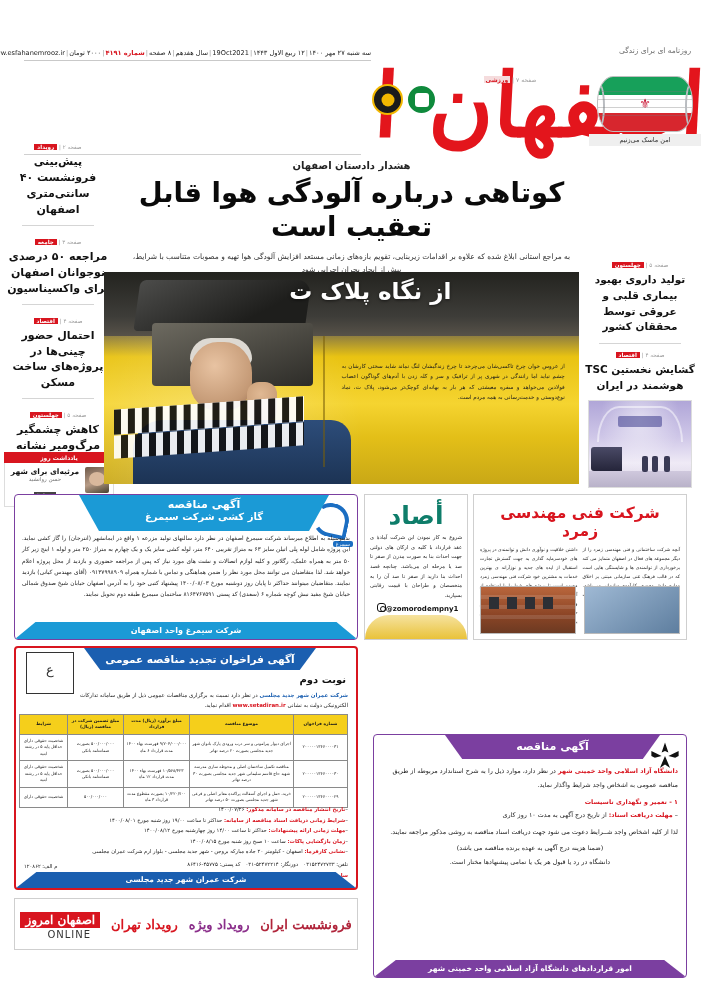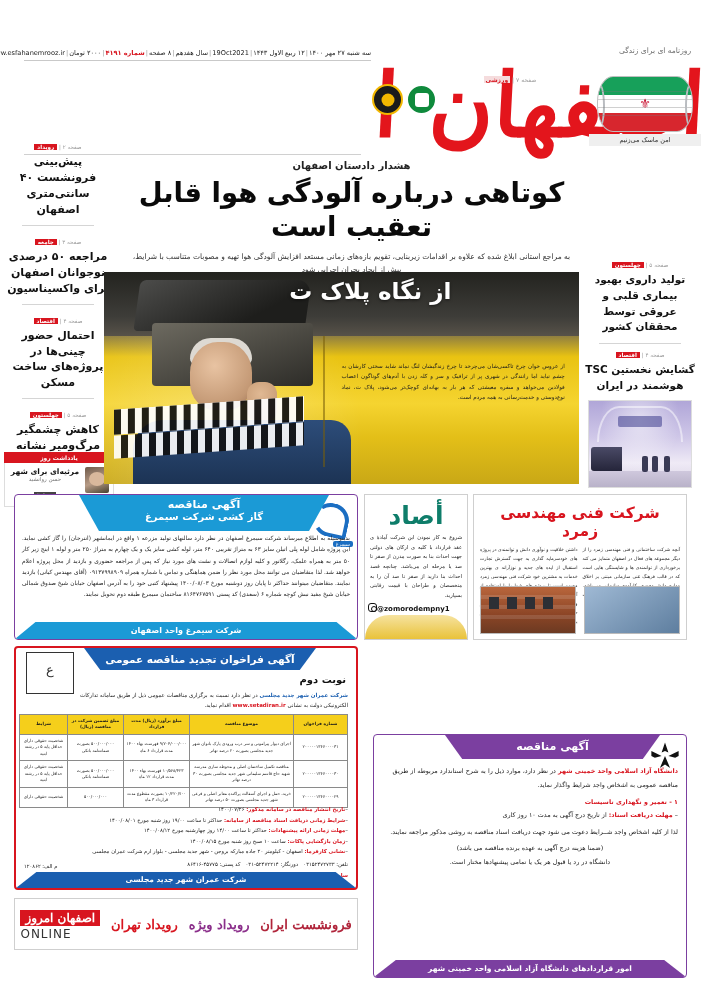--- a/index.html
+++ b/index.html
@@ -252,21 +252,21 @@
     text-align:center; line-height:17px;
     clip-path: polygon(6% 0, 94% 0, 100% 100%, 0 100%);
   }
 
   
   .ad-asad { left:350px; top:0px; width:104px; height:146px; border:1px solid #cfcfcf; }
   .asad-logo { text-align:center; padding-top:8px; }
   .asad-logo .mark { font-size:25px; font-weight:bold; color:#0e7d6a; letter-spacing:-2px; line-height:1; }
   .asad-txt { font-size:5.2px; line-height:1.85; color:#222; padding:5px 5px 0 5px; text-align:justify; }
   .insta {
-    position:absolute; left:0; right:0; bottom:26px; 
+    position:absolute; left:0; right:0; bottom:26px; text-align:center;
     font-size:7px; font-weight:bold; color:#111; direction:ltr;
   }
   .insta .glyph {
     display:inline-block; width:9px; height:9px; border:1.4px solid #111; border-radius:3px;
     position:relative; vertical-align:-1px; margin-left:3px;
   }
   .insta .glyph:after {
     content:""; position:absolute; left:2px; top:2px; width:4px; height:4px;
     border:1.2px solid #111; border-radius:50%;
   }
@@ -372,21 +372,21 @@
   }
   .logostrip .lg { font-size:13px; font-weight:bold; color:#d8151f;
     font-family:"DejaVu Serif","Liberation Serif",serif; text-align:center; letter-spacing:-1px; }
   .logostrip .lg.purple { color:#8b2f8b; }
   .logostrip .lg.dark { color:#b0243a; }
   .logostrip .onlinebox { }
   .logostrip .onlinebox .redbox {
     background:#d8151f; color:#fff; font-size:12px; font-weight:bold; padding:1px 5px; display:inline-block;
     font-family:"DejaVu Serif","Liberation Serif",serif; letter-spacing:-1px;
   }
-  .logostrip .onlinebox .en { font-size:12px; color:#333; letter-spacing:1px; direction:ltr; margin-top:1px; }
+  .logostrip .onlinebox .en { font-size:10px; color:#333; letter-spacing:1px; direction:ltr; margin-top:1px;margin-left:27px; }
 </style>
 </head>
 <body>
 
 <div class="page">
 
   <div class="slogan">روزنامه ای برای زندگی</div>
 
   <div class="dateline">
     <span>سه شنبه ۲۷ مهر ۱۴۰۰</span><span class="sep">|</span><span>۱۲ ربیع الاول ۱۴۴۳</span><span class="sep">|</span><span class="lat">19Oct2021</span><span class="sep">|</span><span>سال هفدهم</span><span class="sep">|</span><span>۸ صفحه</span><span class="sep">|</span><span class="red">شماره</span>&nbsp;<span class="red">۴۱۹۱</span><span class="sep">|</span><span>۲۰۰۰ تومان</span><span class="sep">|</span><span class="lat">www.esfahanemrooz.ir</span>

